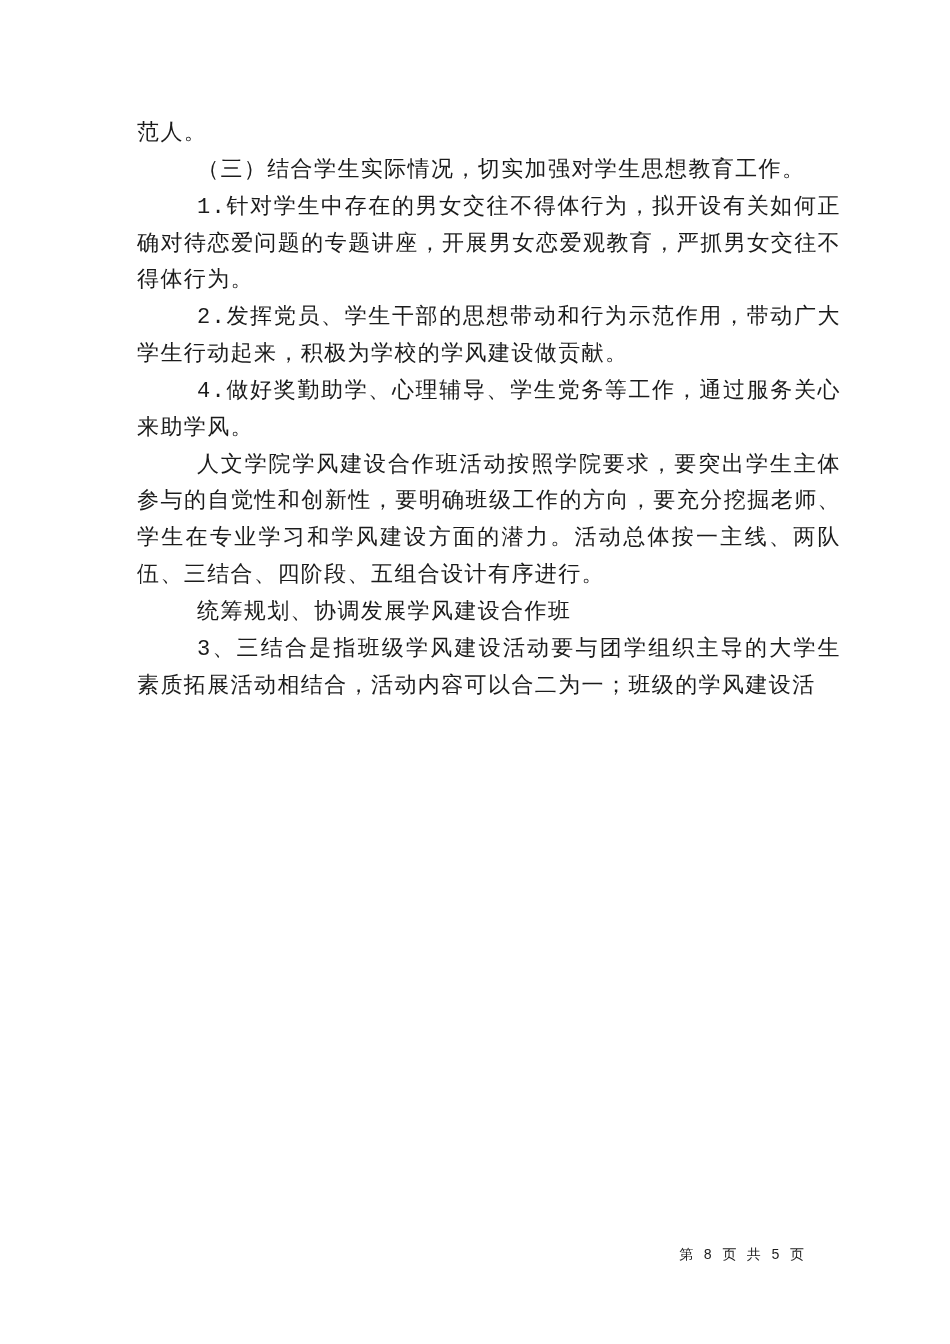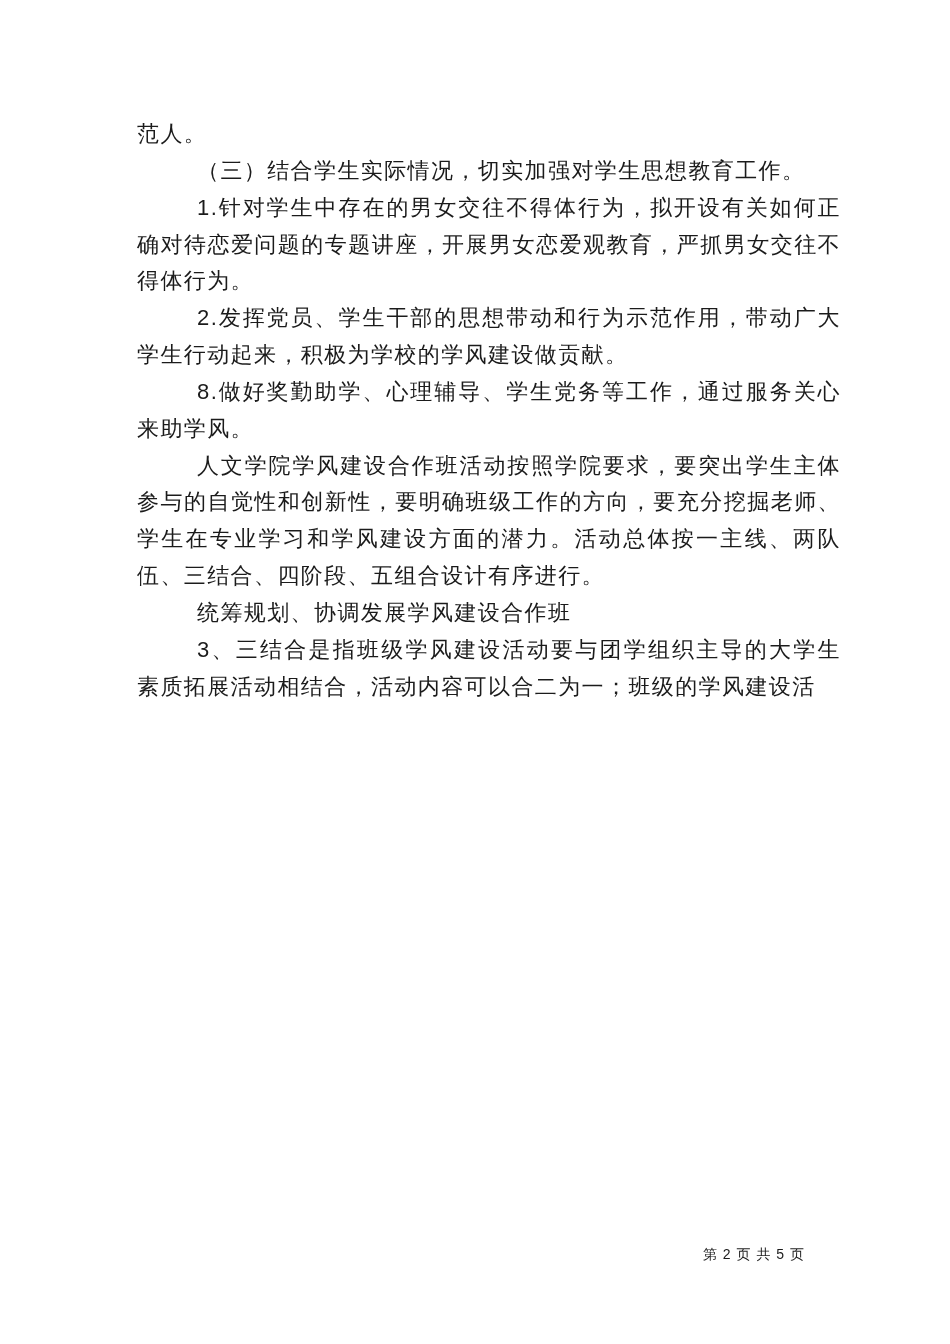--- a/index.html
+++ b/index.html
@@ -6,21 +6,21 @@
     margin: 0;
     padding: 0;
     background: #ffffff;
   }
   .page {
     position: relative;
     width: 950px;
     height: 1344px;
     background: #ffffff;
     overflow: hidden;
-    font-family: Liberation Sans, sans-serif;
+    font-family: Liberation Mono, monospace;
     color: #1b1b1b;
   }
   .content {
     position: absolute;
     left: 137px;
     top: 116px;
     width: 704px;
     font-size: 22px;
     line-height: 36.85px;
     letter-spacing: 1.4px;
@@ -47,21 +47,21 @@
 </style>
 </head>
 <body>
 
 <div class="page">
   <div class="content">
     <p>范人。</p>
     <p class="indent">（三）结合学生实际情况，切实加强对学生思想教育工作。</p>
     <p class="indent">1.针对学生中存在的男女交往不得体行为，拟开设有关如何正确对待恋爱问题的专题讲座，开展男女恋爱观教育，严抓男女交往不得体行为。</p>
     <p class="indent">2.发挥党员、学生干部的思想带动和行为示范作用，带动广大学生行动起来，积极为学校的学风建设做贡献。</p>
-    <p class="indent">8.做好奖勤助学、心理辅导、学生党务等工作，通过服务关心来助学风。</p>
+    <p class="indent">4.做好奖勤助学、心理辅导、学生党务等工作，通过服务关心来助学风。</p>
     <p class="indent">人文学院学风建设合作班活动按照学院要求，要突出学生主体参与的自觉性和创新性，要明确班级工作的方向，要充分挖掘老师、学生在专业学习和学风建设方面的潜力。活动总体按一主线、两队伍、三结合、四阶段、五组合设计有序进行。</p>
     <p class="indent">统筹规划、协调发展学风建设合作班</p>
     <p class="indent">3、三结合是指班级学风建设活动要与团学组织主导的大学生素质拓展活动相结合，活动内容可以合二为一；班级的学风建设活</p>
   </div>
   <div class="footer">
-    <span>第 2 页 共 5 页</span>
+    <span>第 8 页 共 5 页</span>
   </div>
 </div>
 
 </body></html>

